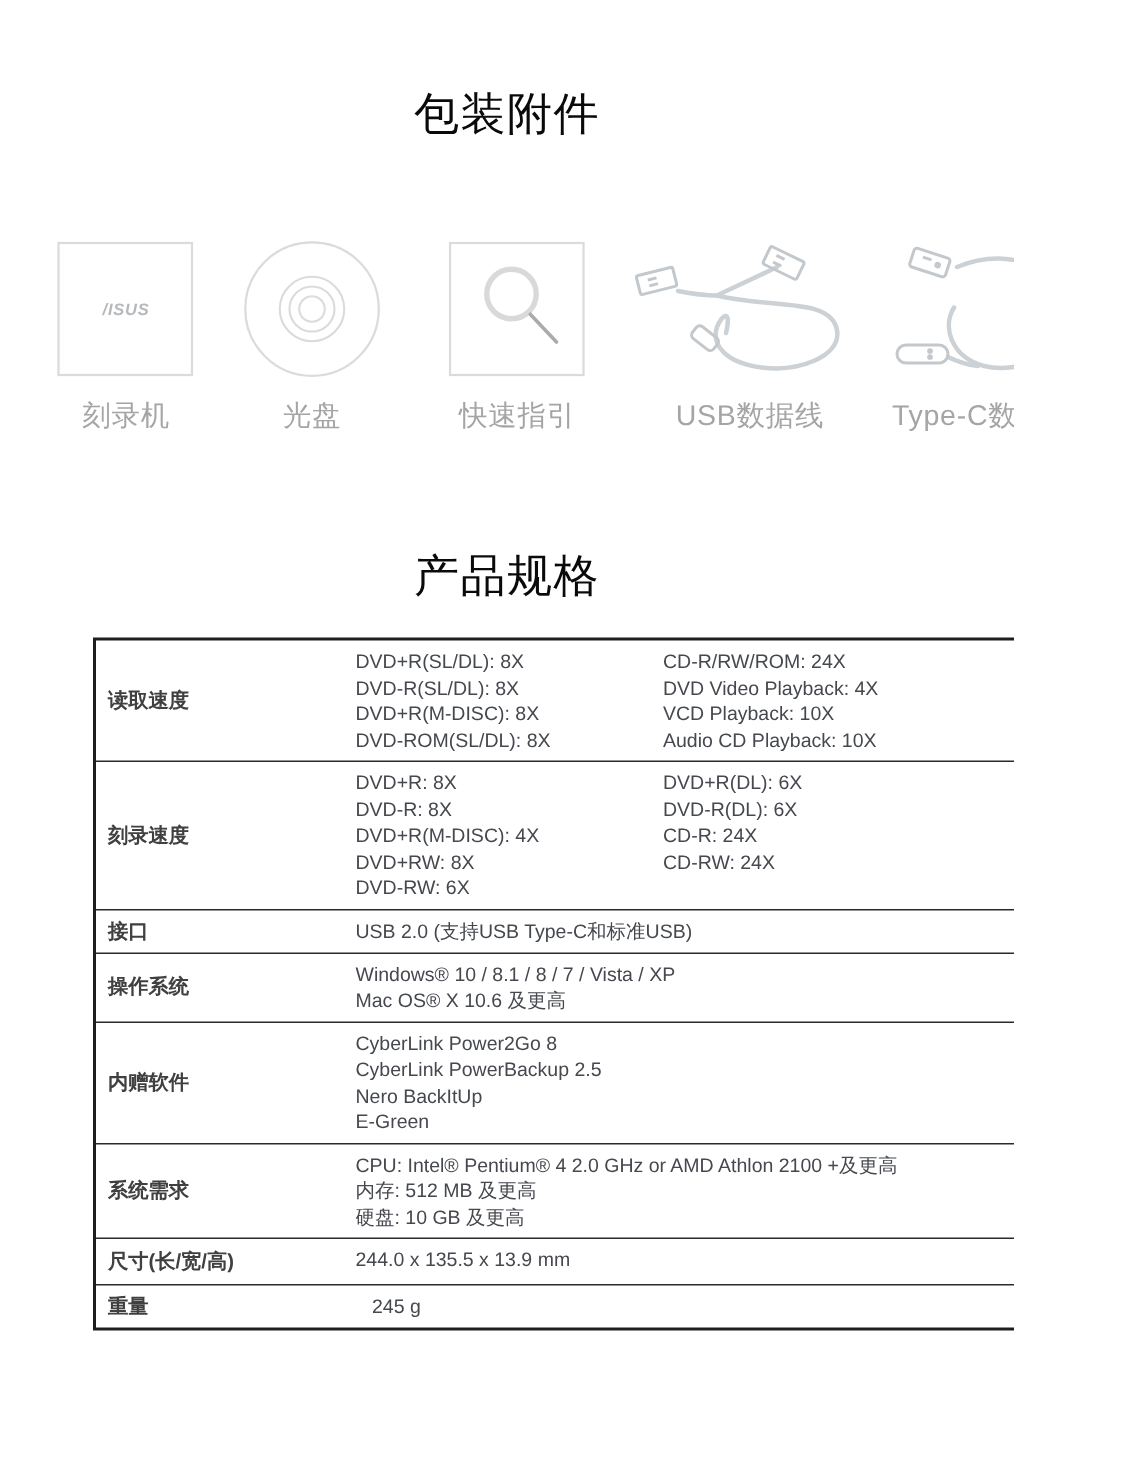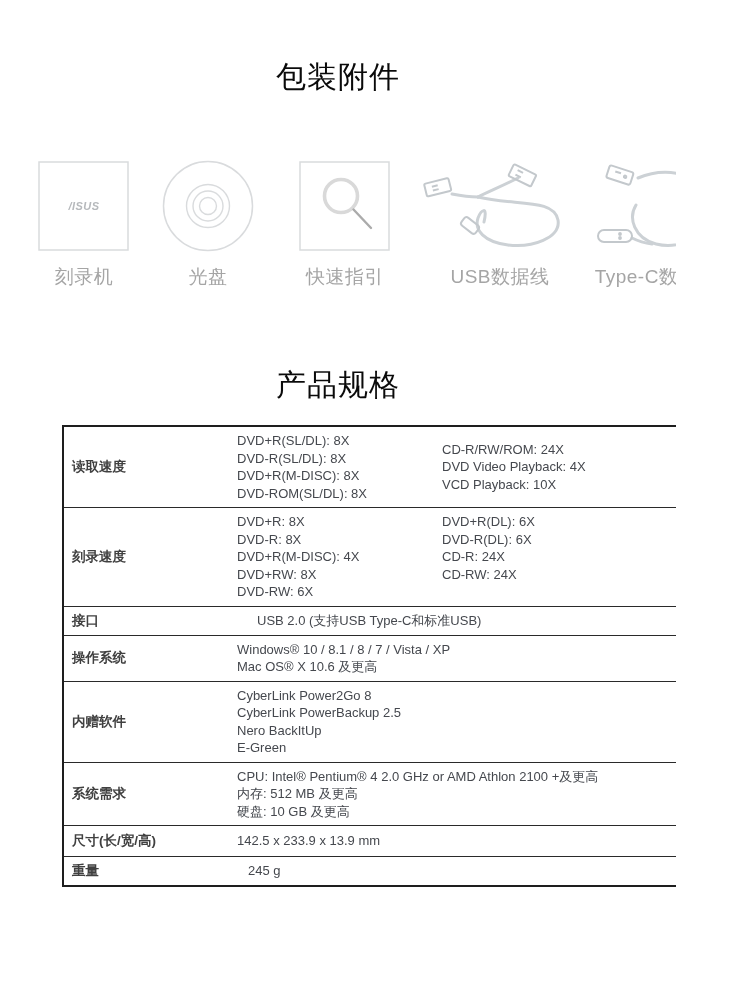--- a/index.html
+++ b/index.html
@@ -22,29 +22,29 @@
   .acc-3 { left:297px; width:96px; }
   .acc-4 { left:418px; width:164px; }
   .acc-5 { left:586px; width:140px; }
 
   
   .spec-table { margin:19px 0 0 62px; width:623px; border:2px solid #1e1e1e; }
   .srow { display:flex; border-top:1px solid #2a2a2a; }
   .srow:first-child { border-top:none; }
   .cell-label { width:173px; flex:0 0 173px; display:flex; align-items:center;
                 padding-left:8px; color:#404040; font-weight:bold; font-size:13.5px; }
-  .cell-value { flex:1; display:flex; flex-direction:column; justify-content:center;
+  .cell-value { flex:1; display:flex; flex-direction:column; 
                 padding:5px 0; font-size:13px; line-height:17.5px; color:#45484e; }
   .cell-value.two-col { flex-direction:row; }
   .vcol { display:flex; flex-direction:column; justify-content:center; }
   .vcol-1 { width:205px; flex:0 0 205px; }
   .vcol-2 { flex:1; }
   .r-read  { min-height:68px; }
   .r-write { min-height:99px; }
-  .r-iface { min-height:25px;gap:20px; }
+  .r-iface { min-height:25px; }
   .r-os    { min-height:42px; }
   .r-soft  { min-height:69px; }
   .r-sys   { min-height:54px; }
   .r-dim   { min-height:31px; }
   .r-wt    { min-height:22px;gap:11px; }
 </style>
 </head>
 <body>
 
 <div class="page">
@@ -138,20 +138,21 @@
         <div class="vcol vcol-1">
           <div>DVD+R(SL/DL): 8X</div>
           <div>DVD-R(SL/DL): 8X</div>
           <div>DVD+R(M-DISC): 8X</div>
           <div>DVD-ROM(SL/DL): 8X</div>
         </div>
         <div class="vcol vcol-2">
           <div>CD-R/RW/ROM: 24X</div>
           <div>DVD Video Playback: 4X</div>
           <div>VCD Playback: 10X</div>
+          <div>Audio CD Playback: 10X</div>
         </div>
       </div>
     </div>
 
     <div class="srow r-write">
       <div class="cell-label">刻录速度</div>
       <div class="cell-value two-col">
         <div class="vcol vcol-1">
           <div>DVD+R: 8X</div>
           <div>DVD-R: 8X</div>
@@ -198,21 +199,21 @@
       <div class="cell-value">
         <div>CPU: Intel® Pentium® 4 2.0 GHz or AMD Athlon 2100 +及更高</div>
         <div>内存: 512 MB 及更高</div>
         <div>硬盘: 10 GB 及更高</div>
       </div>
     </div>
 
     <div class="srow r-dim">
       <div class="cell-label">尺寸(长/宽/高)</div>
       <div class="cell-value">
-        <div>142.5 x 233.9 x 13.9 mm</div>
+        <div>244.0 x 135.5 x 13.9 mm</div>
       </div>
     </div>
 
     <div class="srow r-wt">
       <div class="cell-label">重量</div>
       <div class="cell-value">
         <div>245 g</div>
       </div>
     </div>
 

